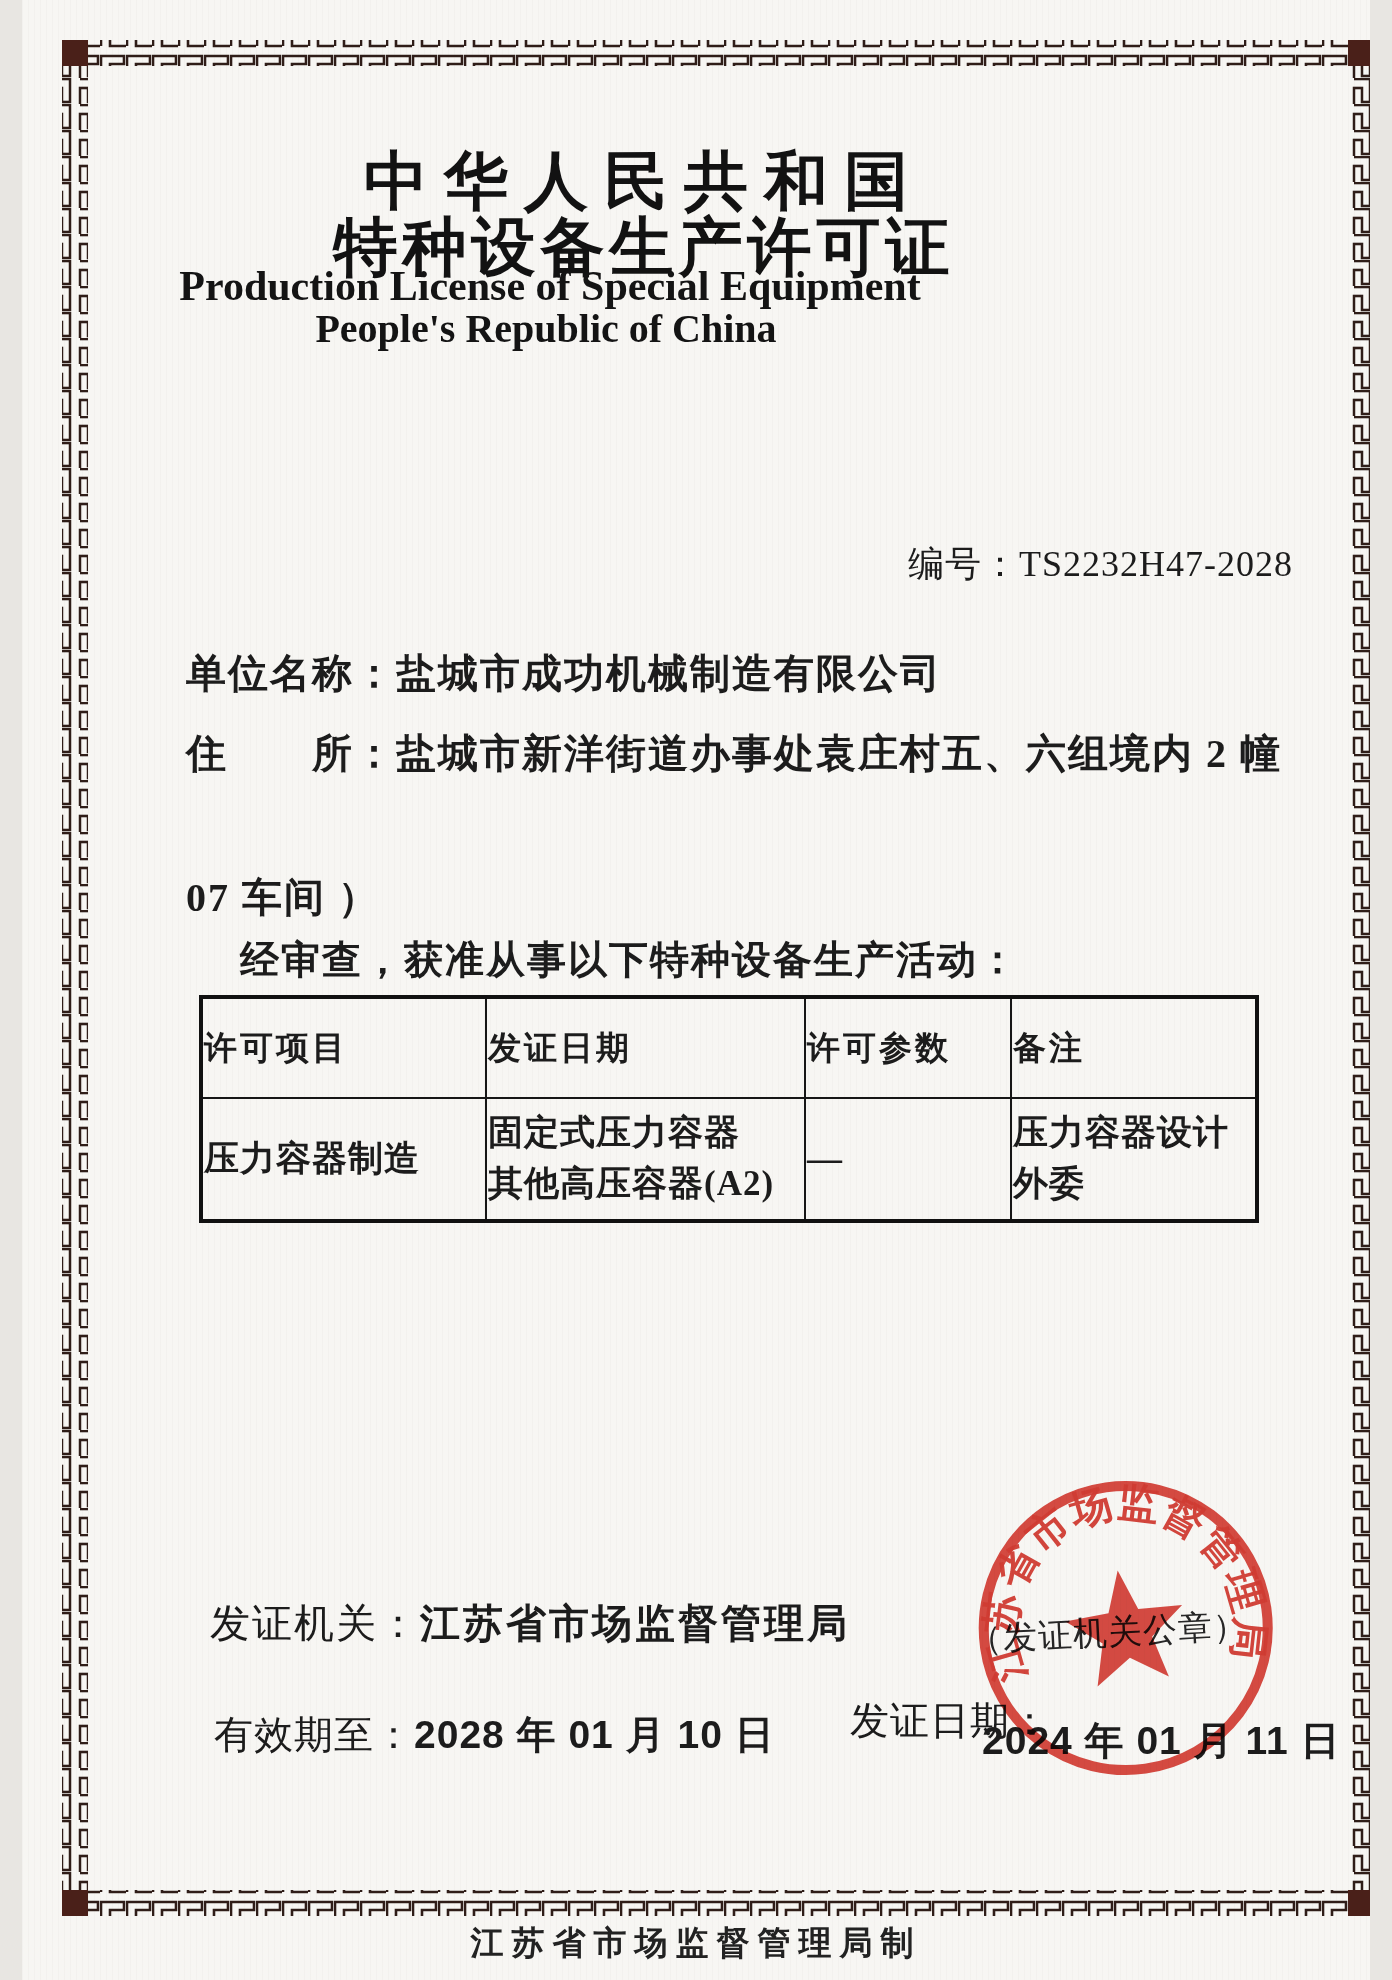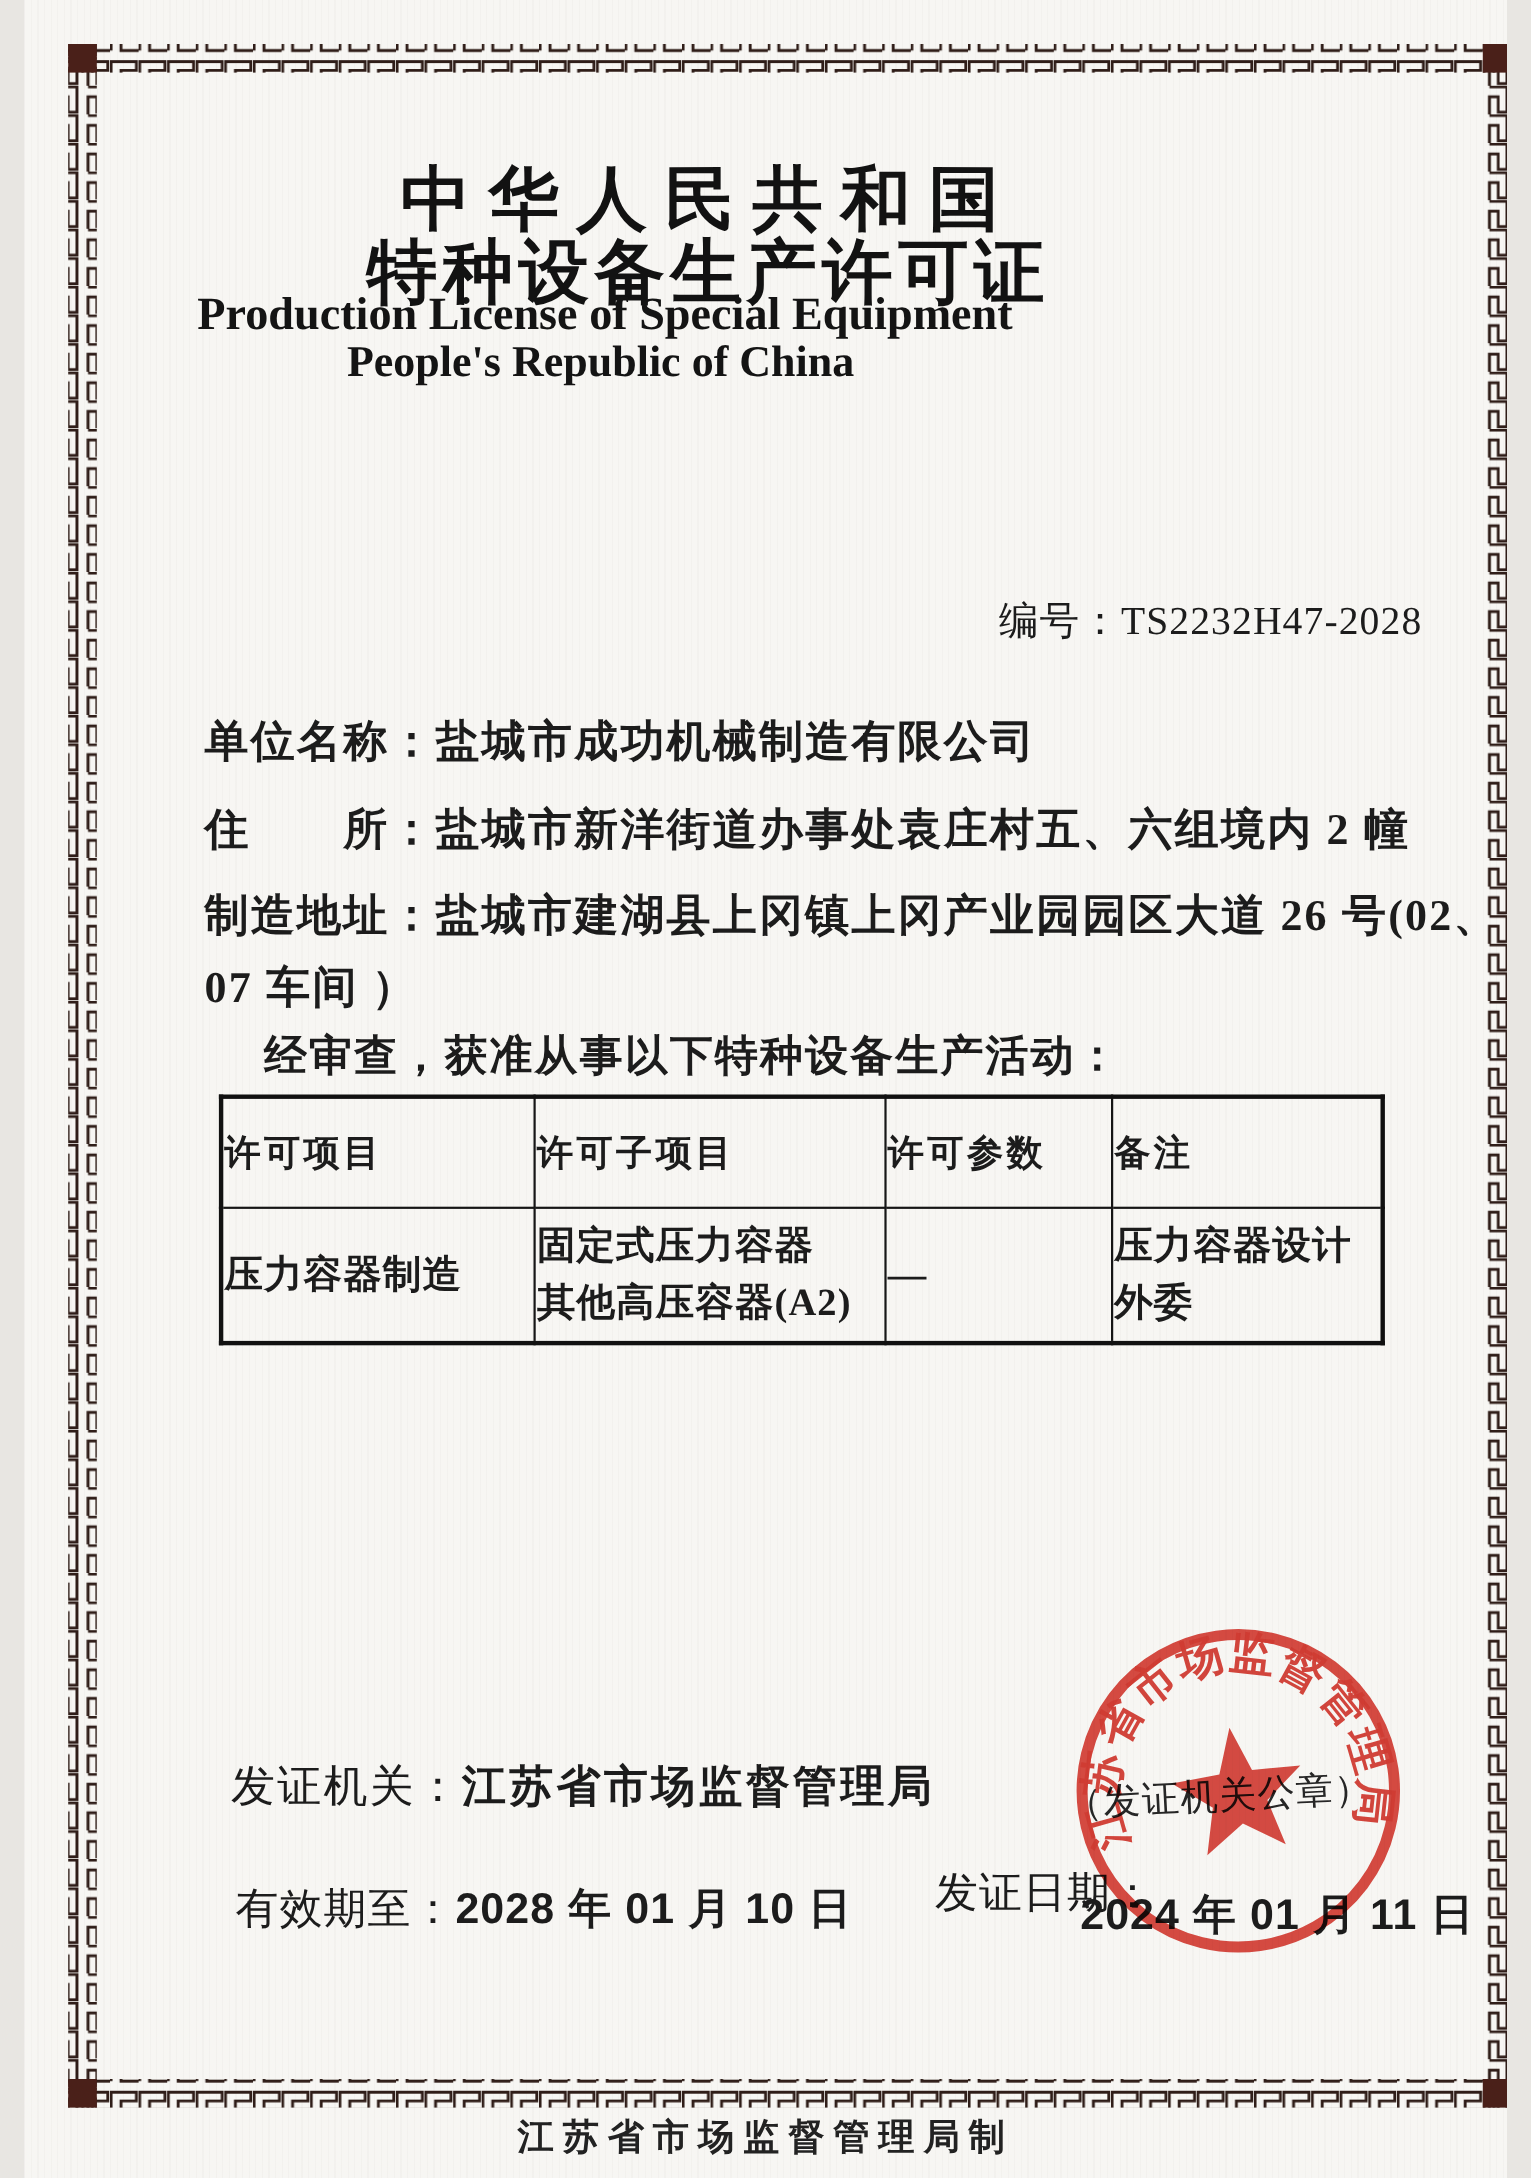--- a/index.html
+++ b/index.html
@@ -86,39 +86,36 @@
   <div class="abs license-no">
     <span>编号：</span><span>TS2232H47-2028</span>
   </div>
 
   <div class="abs info l-unit">
     <span>单位名称：</span><span>盐城市成功机械制造有限公司</span>
   </div>
   <div class="abs info l-addr">
     <span>住　　所：</span><span>盐城市新洋街道办事处袁庄村五、六组境内 2 幢</span>
   </div>
-  <div class="abs info l-mfg">
-    <span>制造地址：</span><span>盐城市建湖县上冈镇上冈产业园园区大道 26 号(02、</span>
-  </div>
   <div class="abs info l-mfg2">
     <span>07 车间 ）</span>
   </div>
   <div class="abs l-review">经审查，获准从事以下特种设备生产活动：</div>
 
   <table class="scope">
     <colgroup>
         <col class="col1">
         <col class="col2">
         <col class="col3">
         <col class="col4">
       </colgroup>
     <thead>
       <tr>
         <th>许可项目</th>
-        <th>许可子项目</th>
+        <th>发证日期</th>
         <th>许可参数</th>
         <th>备注</th>
       </tr>
     </thead>
     <tbody>
       <tr>
         <td>压力容器制造</td>
         <td>固定式压力容器
 其他高压容器(A2)</td>
         <td>—</td>

